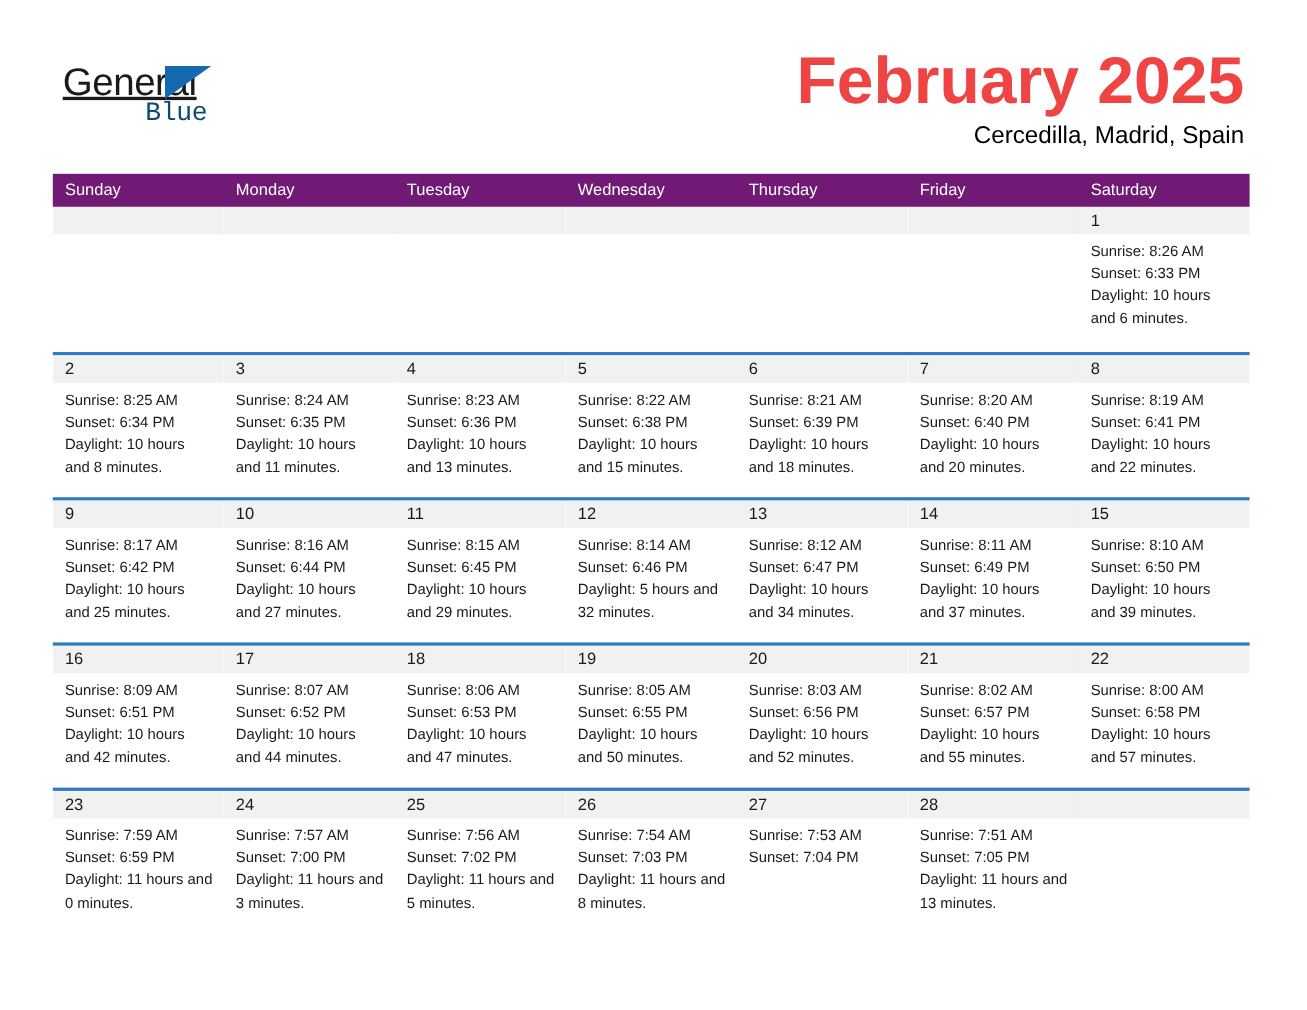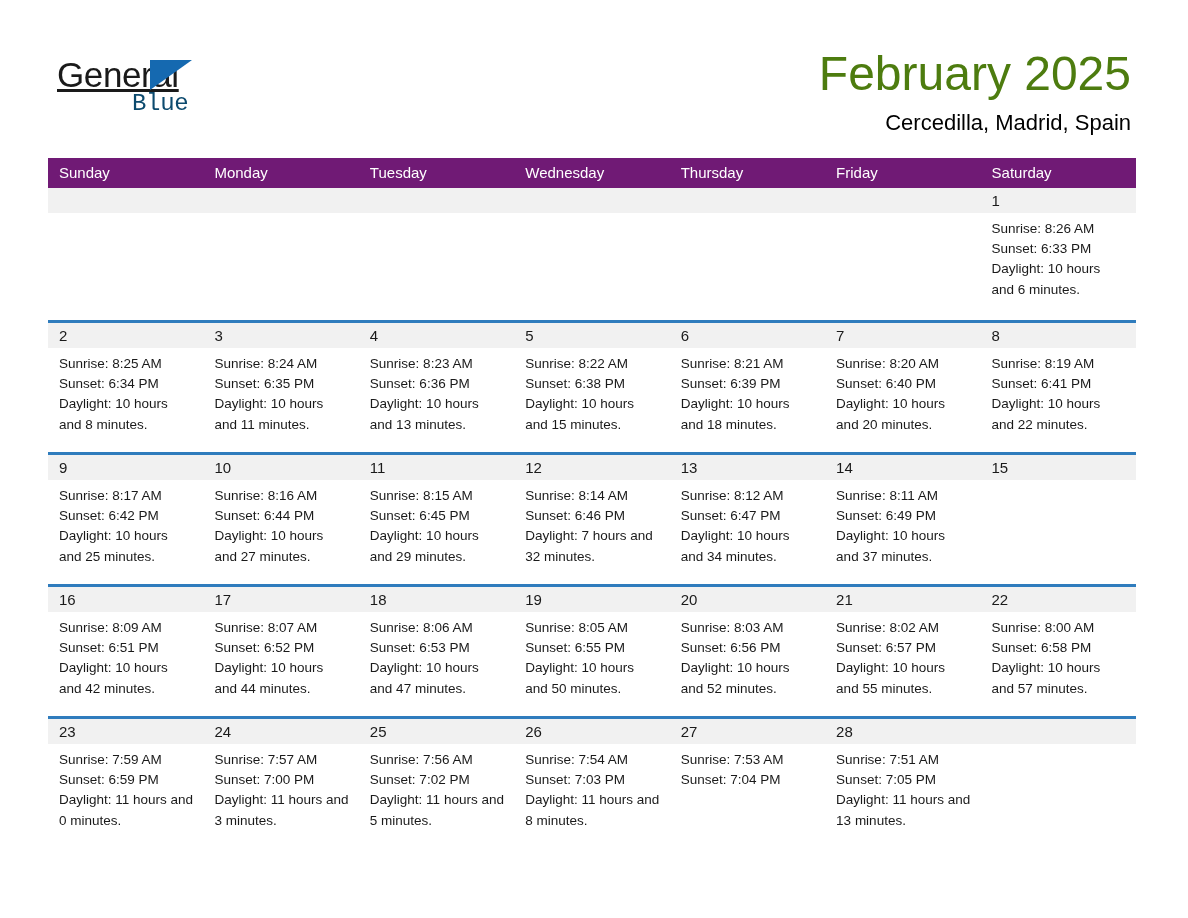--- a/index.html
+++ b/index.html
@@ -70,24 +70,24 @@
     white-space: nowrap;
   }
 
   .title-block {
     position: absolute;
     right: 57px;
     top: 48px;
     text-align: right;
   }
   .month-title {
-    font-size: 48px;
+    font-size: 60px;
     line-height: 52px;
-    font-weight: normal;
-    color: #4d7c0f;
+    font-weight: bold;
+    color: #ef4444;
     margin: 0;
     white-space: nowrap;
   }
   .location-subtitle {
     font-size: 22px;
     line-height: 30px;
     margin: 8px 0 0 0;
     font-weight: normal;
     color: #000000;
     white-space: nowrap;
@@ -295,41 +295,46 @@
               <div>Sunrise: 8:15 AM</div>
               <div>Sunset: 6:45 PM</div>
               <div class="wrap-line">Daylight: 10 hours and 29 minutes.</div>
             </div>
           </div>
           <div class="day-cell">
             <div class="day-number-band">12</div>
             <div class="day-details">
               <div>Sunrise: 8:14 AM</div>
               <div>Sunset: 6:46 PM</div>
-              <div class="wrap-line">Daylight: 7 hours and 32 minutes.</div>
+              <div class="wrap-line">Daylight: 5 hours and 32 minutes.</div>
             </div>
           </div>
           <div class="day-cell">
             <div class="day-number-band">13</div>
             <div class="day-details">
               <div>Sunrise: 8:12 AM</div>
               <div>Sunset: 6:47 PM</div>
               <div class="wrap-line">Daylight: 10 hours and 34 minutes.</div>
             </div>
           </div>
           <div class="day-cell">
             <div class="day-number-band">14</div>
             <div class="day-details">
               <div>Sunrise: 8:11 AM</div>
               <div>Sunset: 6:49 PM</div>
               <div class="wrap-line">Daylight: 10 hours and 37 minutes.</div>
             </div>
           </div>
           <div class="day-cell">
             <div class="day-number-band">15</div>
+            <div class="day-details">
+              <div>Sunrise: 8:10 AM</div>
+              <div>Sunset: 6:50 PM</div>
+              <div class="wrap-line">Daylight: 10 hours and 39 minutes.</div>
+            </div>
           </div>
         </div>
         <div class="week-row">
           <div class="day-cell">
             <div class="day-number-band">16</div>
             <div class="day-details">
               <div>Sunrise: 8:09 AM</div>
               <div>Sunset: 6:51 PM</div>
               <div class="wrap-line">Daylight: 10 hours and 42 minutes.</div>
             </div>

